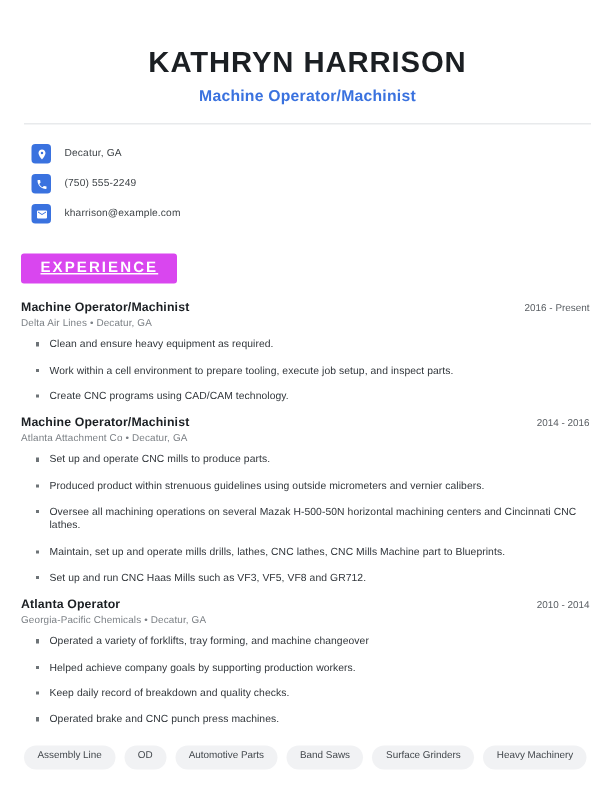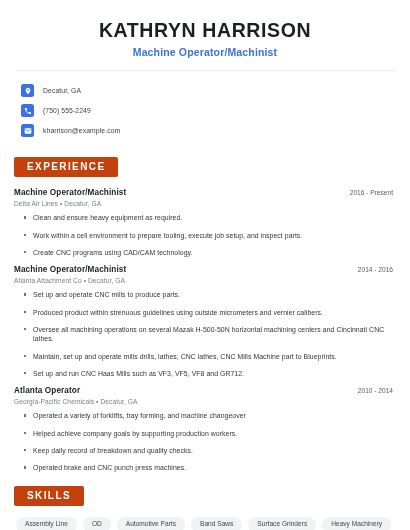--- a/index.html
+++ b/index.html
@@ -11,21 +11,21 @@
     font-family: "Liberation Sans", sans-serif;
     color: #1f2326;
     overflow: hidden;
   }
 
   .page {
     width: 410px;
     height: 530px;
     position: relative;
     background: #ffffff;
-    padding: 0 14px;
+    padding: 12px 14px;
   }
 
   
   .header {
     padding-top: 18px;
     text-align: center;
   }
   .full-name {
     font-size: 19.5px;
     font-weight: bold;
@@ -72,27 +72,28 @@
     margin-left: 9px;
     font-size: 6.8px;
     color: #3f4448;
     letter-spacing: 0.1px;
   }
 
   
   .section { margin-top: 16px; }
   .section-banner {
     display: inline-block;
-    background: #c2410c;
+    background: #d946ef;
     color: #ffffff;
     font-size: 10px;
     font-weight: bold;
     letter-spacing: 1.4px;
     padding: 4px 13px 5px 13px;
     border-radius: 2px;
+    text-decoration: underline;
   }
 
   .section-body { margin-top: 11px; }
 
   
   .entry { margin-bottom: 2px; }
   .entry + .entry { margin-top: 7px; }
 
   .entry-head {
     display: flex;
@@ -247,21 +248,20 @@
           <li>Helped achieve company goals by supporting production workers.</li>
           <li>Keep daily record of breakdown and quality checks.</li>
           <li>Operated brake and CNC punch press machines.</li>
         </ul>
       </div>
 
     </div>
   </div>
 
   <div class="section" style="margin-top:13px;">
-    <div class="section-banner">SKILLS</div>
 
     <div class="skills-wrap">
       <span class="skill-chip">Assembly Line</span>
       <span class="skill-chip">OD</span>
       <span class="skill-chip">Automotive Parts</span>
       <span class="skill-chip">Band Saws</span>
       <span class="skill-chip">Surface Grinders</span>
       <span class="skill-chip">Heavy Machinery</span>
 
     </div>

